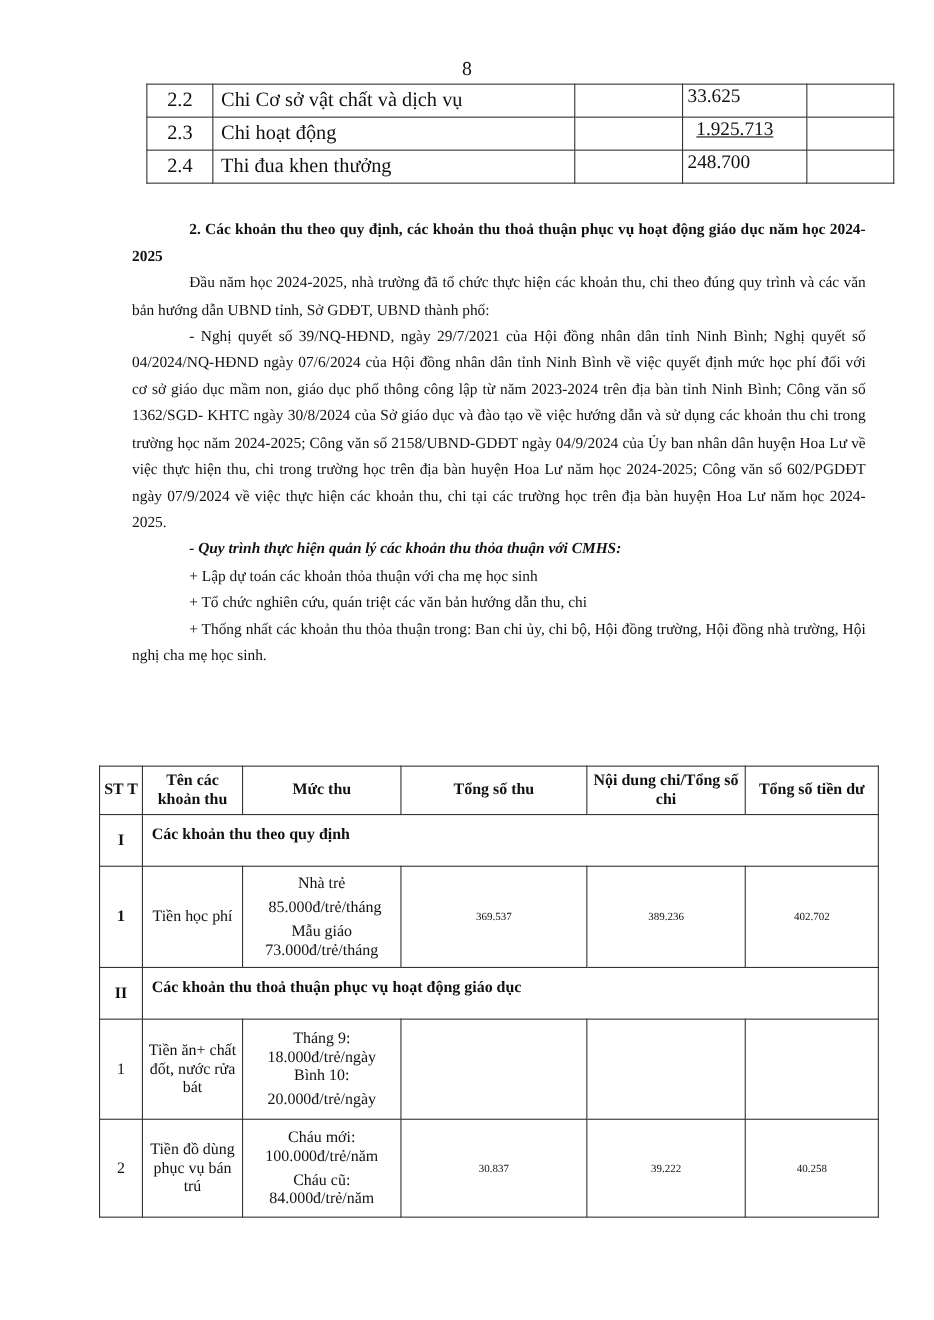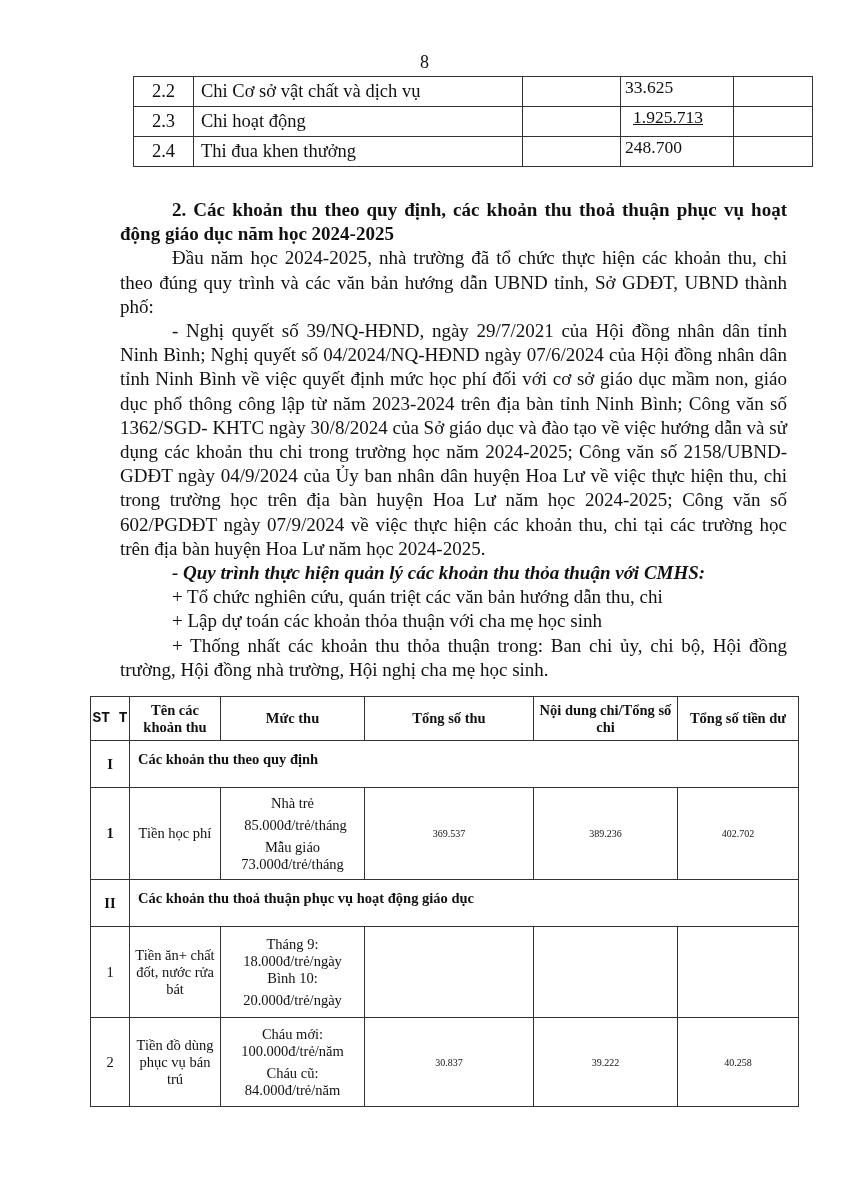--- a/index.html
+++ b/index.html
@@ -11,30 +11,30 @@
     table.cont { position: absolute; left: 121px; top: 76px; border-collapse: collapse; margin-left: 12px; }
     table.cont td { border: 1px solid #333; height: 29px; padding: 0; font-size: 18.5px; vertical-align: middle; }
     table.cont td.c1 { width: 59px; text-align: center; }
     table.cont td.c2 { width: 321px; padding-left: 7px; }
     table.cont td.c3 { width: 97px; }
     table.cont td.c4 { width: 100px; vertical-align: top; padding-left: 4px; font-size: 17.5px; }
     table.cont td.c4.ind { padding-left: 12px; text-decoration: underline; }
     table.cont td.c5 { width: 78px; }
 
     
-    .body-text { position: absolute; left: 120px; top: 198px; width: 667px; font-size: 19px; line-height: 24.2px; }
+    .body-text { position: absolute; left: 120px; top: 198px; width: 667px; font-size: 14px; line-height: 24.2px; }
     .body-text p { margin: 0; text-align: justify; text-indent: 52px; }
     .body-text p.heading { font-weight: bold; }
     .body-text p.italic-heading { font-weight: bold; font-style: italic; }
 
     
     table.fees { position: absolute; left: 90px; top: 696px; border-collapse: collapse; font-size: 14.5px; }
     table.fees th, table.fees td { border: 1px solid #333; padding: 0; text-align: center; vertical-align: middle; line-height: 17px; }
     table.fees th { font-weight: bold; height: 43px; }
-    table.fees .w1 { width: 38px; font-family: Liberation Mono, monospace; }
+    table.fees .w1 { width: 38px; }
     table.fees .w2 { width: 90px; }
     table.fees .w3 { width: 143px; }
     table.fees .w4 { width: 168px; }
     table.fees .w5 { width: 143px; }
     table.fees .w6 { width: 120px; }
     table.fees tr.section td { height: 36px; font-weight: bold; }
     table.fees tr.section td.sec-title { text-align: left; padding-left: 8px; vertical-align: top; padding-top: 10px; }
     table.fees tr.r1 td { height: 91px; }
     table.fees tr.r2 td { height: 90px; }
     table.fees tr.r3 td { height: 88px; }
@@ -73,22 +73,22 @@
     <td class="c5"></td>
   </tr>
 </tbody>
   </table>
 
 <div class="body-text">
   <p class="heading">2. Các khoản thu theo quy định, các khoản thu thoả thuận phục vụ hoạt động giáo dục năm học 2024-2025</p>
   <p>Đầu năm học 2024-2025, nhà trường đã tổ chức thực hiện các khoản thu, chi theo đúng quy trình và các văn bản hướng dẫn UBND tỉnh, Sở GDĐT, UBND thành phố:</p>
   <p>- Nghị quyết số 39/NQ-HĐND, ngày 29/7/2021 của Hội đồng nhân dân tỉnh Ninh Bình; Nghị quyết số 04/2024/NQ-HĐND ngày 07/6/2024 của Hội đồng nhân dân tỉnh Ninh Bình về việc quyết định  mức học phí đối với cơ sở giáo dục mầm non, giáo dục phổ thông công lập từ năm 2023-2024 trên địa bàn tỉnh Ninh Bình; Công văn số 1362/SGD- KHTC ngày 30/8/2024 của Sở giáo dục và đào tạo về việc hướng dẫn và sử dụng các khoản thu chi trong trường học năm 2024-2025; Công văn số 2158/UBND-GDĐT ngày 04/9/2024 của Ủy ban nhân dân huyện Hoa Lư về việc thực hiện thu, chi trong trường học trên địa bàn huyện Hoa Lư năm học 2024-2025; Công văn số 602/PGDĐT ngày 07/9/2024 về việc thực hiện các khoản thu, chi tại các trường học trên địa bàn huyện Hoa Lư năm học 2024-2025.</p>
   <p class="italic-heading">- Quy trình thực hiện quản lý các khoản thu thỏa thuận với CMHS:</p>
+  <p>+ Lập dự toán các khoản thỏa thuận với cha mẹ học sinh</p>
   <p>+ Tổ chức nghiên cứu, quán triệt các văn bản hướng dẫn thu, chi</p>
-  <p>+ Lập dự toán các khoản thỏa thuận với cha mẹ học sinh</p>
   <p>+ Thống nhất các khoản thu thỏa thuận trong: Ban chi ủy, chi bộ, Hội đồng trường, Hội đồng nhà trường, Hội nghị cha mẹ học sinh.</p>
 </div>
 
 <table class="fees">
   <tbody>
       <tr>
     <th class="w1"><span>ST T</span></th>
     <th class="w2"><span>Tên các khoản thu</span></th>
     <th class="w3"><span>Mức thu</span></th>
     <th class="w4"><span>Tổng số thu</span></th>

